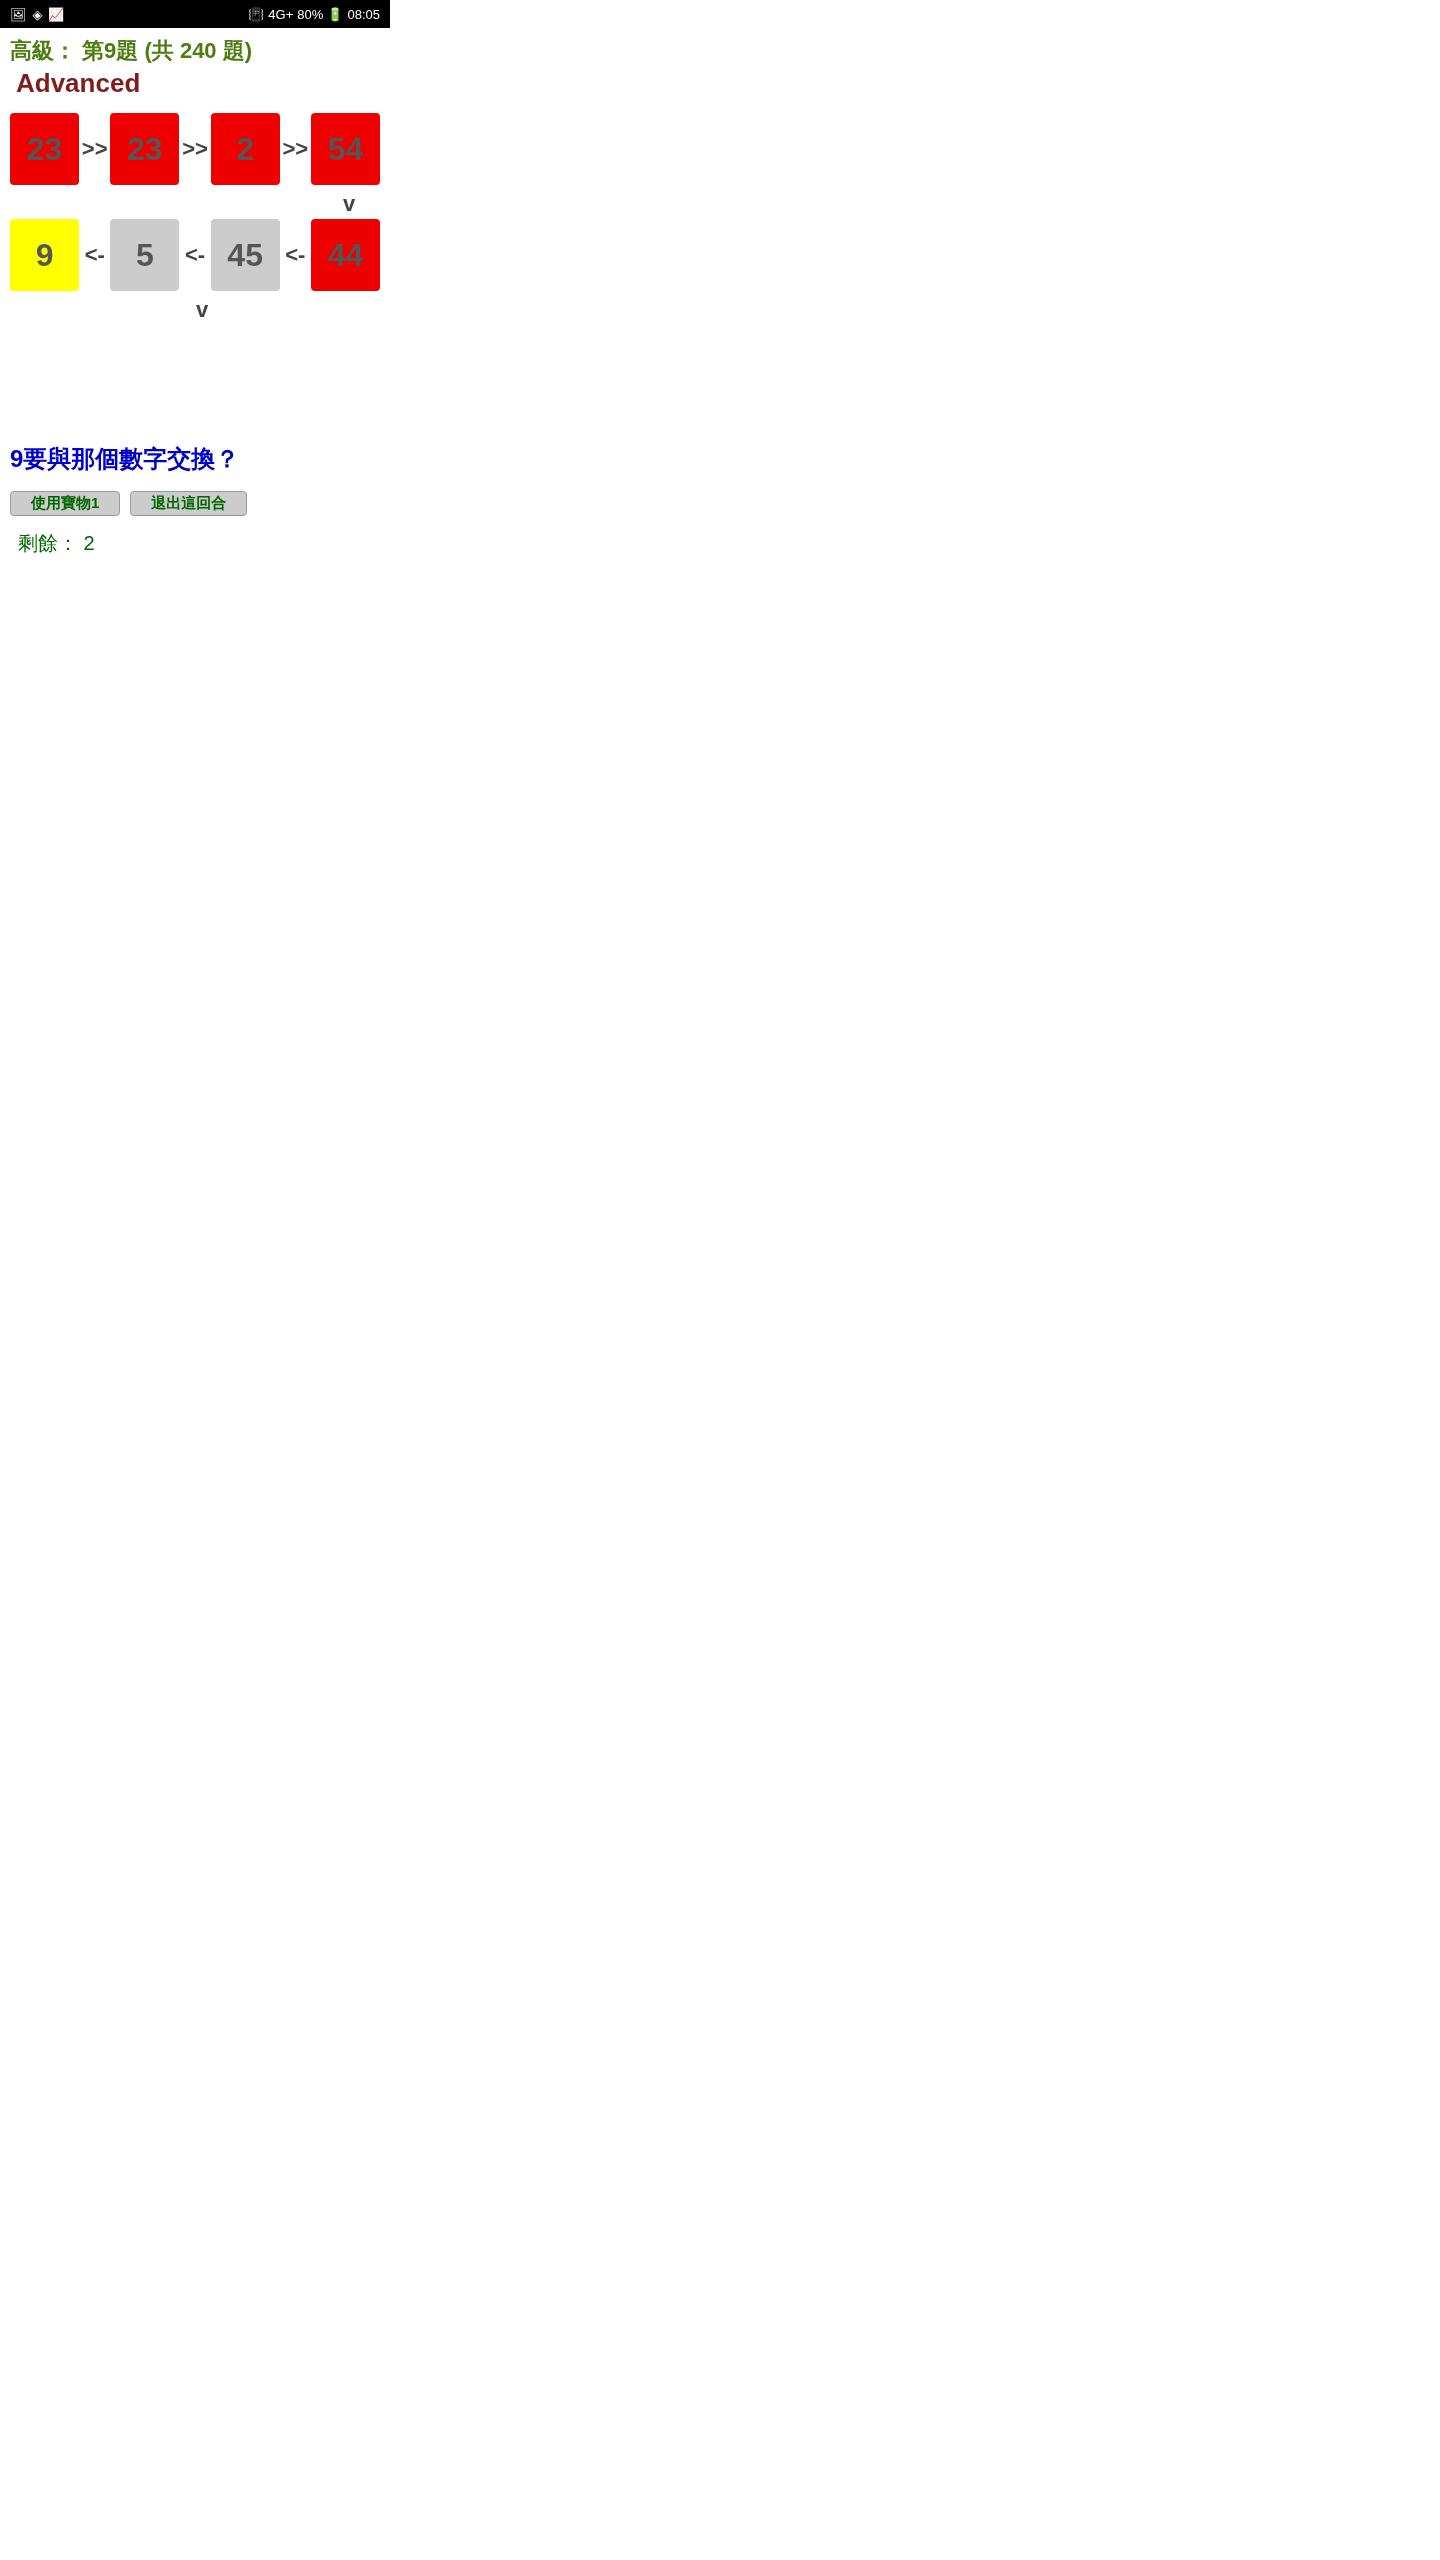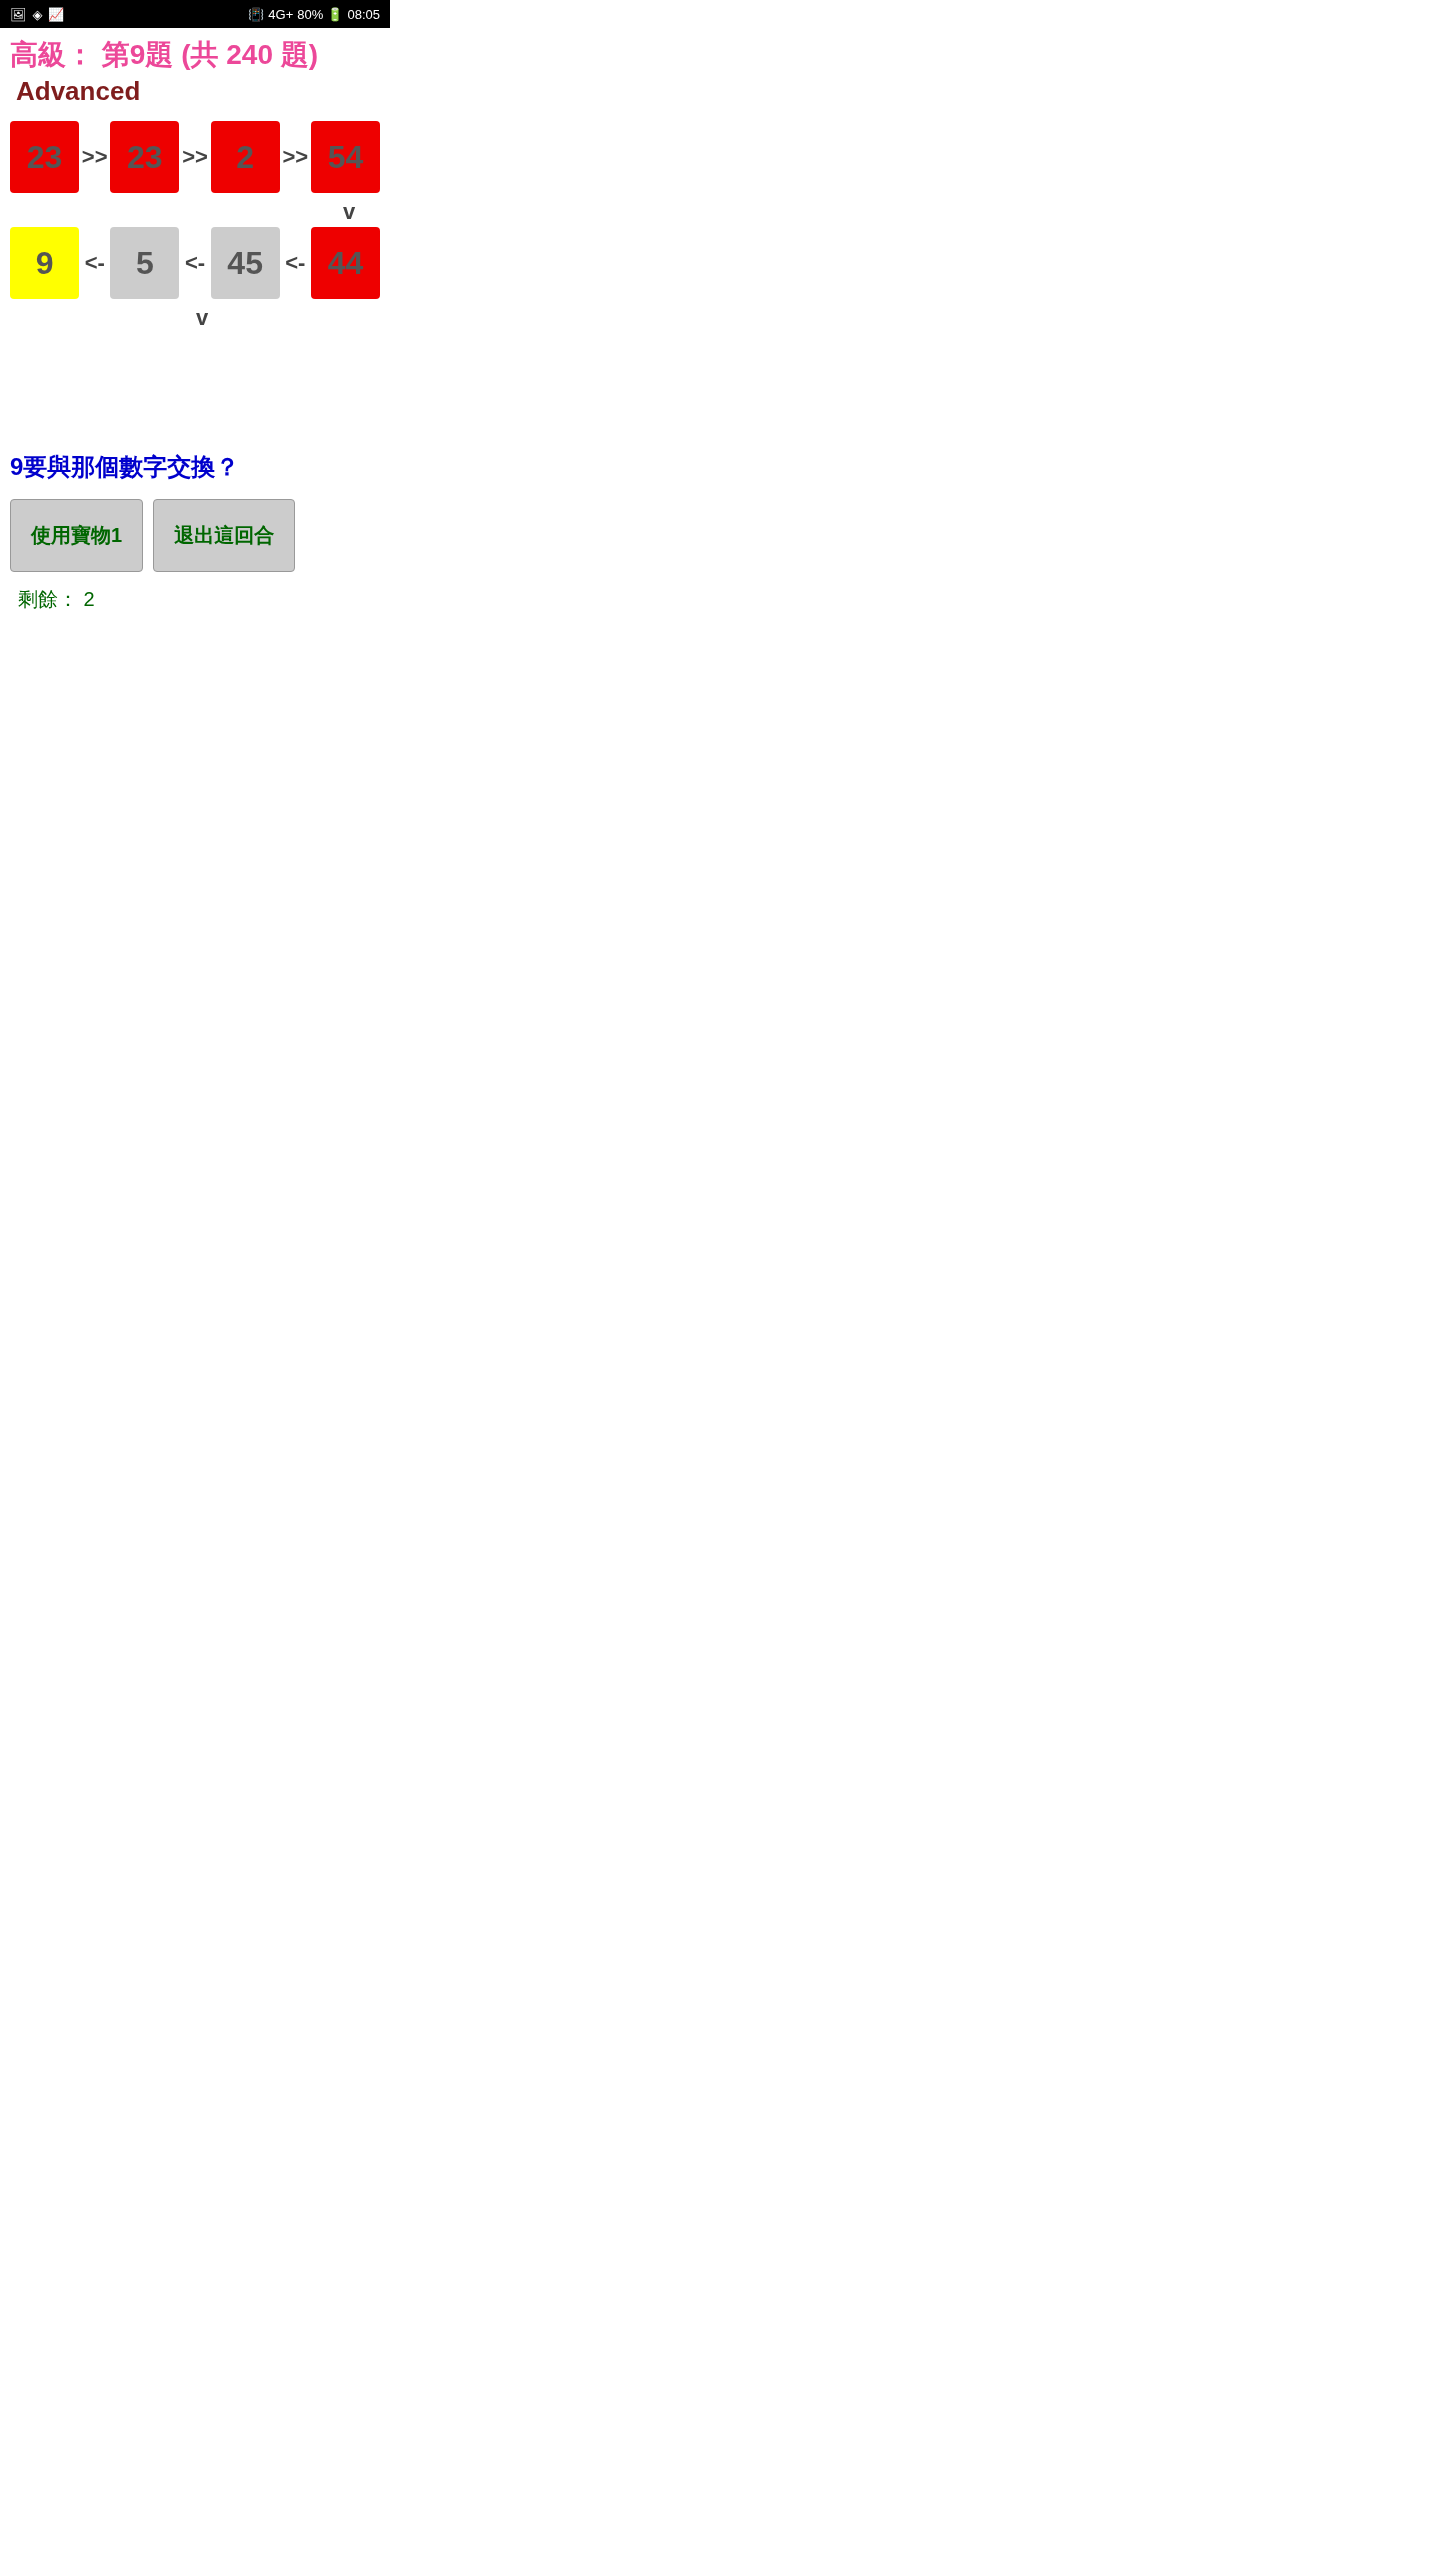--- a/index.html
+++ b/index.html
@@ -39,22 +39,22 @@
       gap: 4px;
       align-items: center;
       font-size: 13px;
     }
 
     .main-content {
       padding: 8px 10px;
     }
 
     .title-chinese {
-      color: #ec4899;
-      font-size: 28px;
+      color: #4d7c0f;
+      font-size: 22px;
       font-weight: bold;
       margin-bottom: 2px;
     }
 
     .title-english {
       color: #7f1d1d;
       font-size: 26px;
       font-weight: bold;
       margin-bottom: 14px;
       margin-left: 6px;
@@ -139,22 +139,22 @@
     .button-row {
       display: flex;
       gap: 10px;
       margin-bottom: 14px;
     }
 
     .btn {
       background: #cccccc;
       border: 1px solid #999;
       border-radius: 4px;
-      padding: 22px 20px;
-      font-size: 20px;
+      padding: 2px 20px;
+      font-size: 15px;
       color: #006600;
       cursor: pointer;
       font-weight: bold;
     }
 
     .remaining {
       color: #333;
       font-size: 20px;
       margin-left: 8px;
     }

